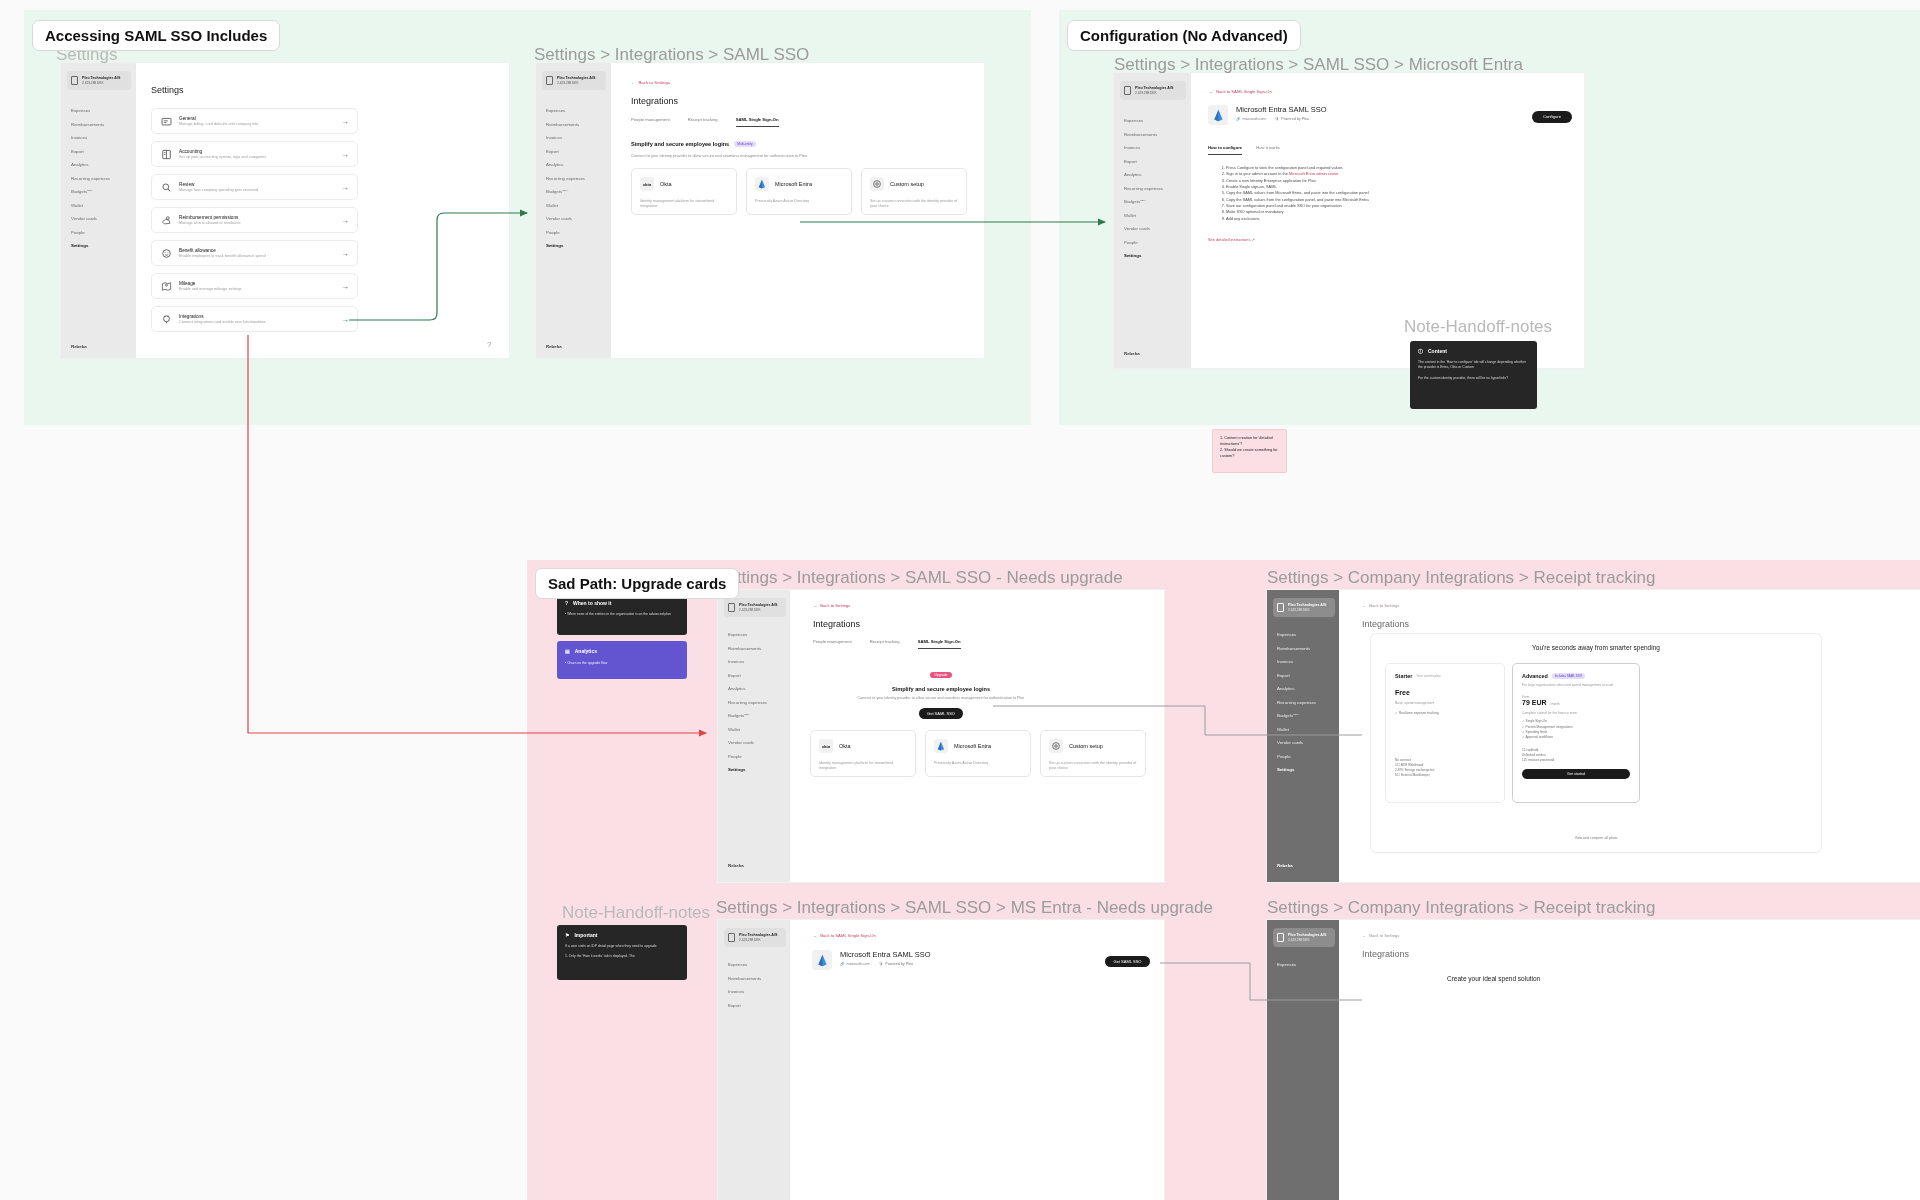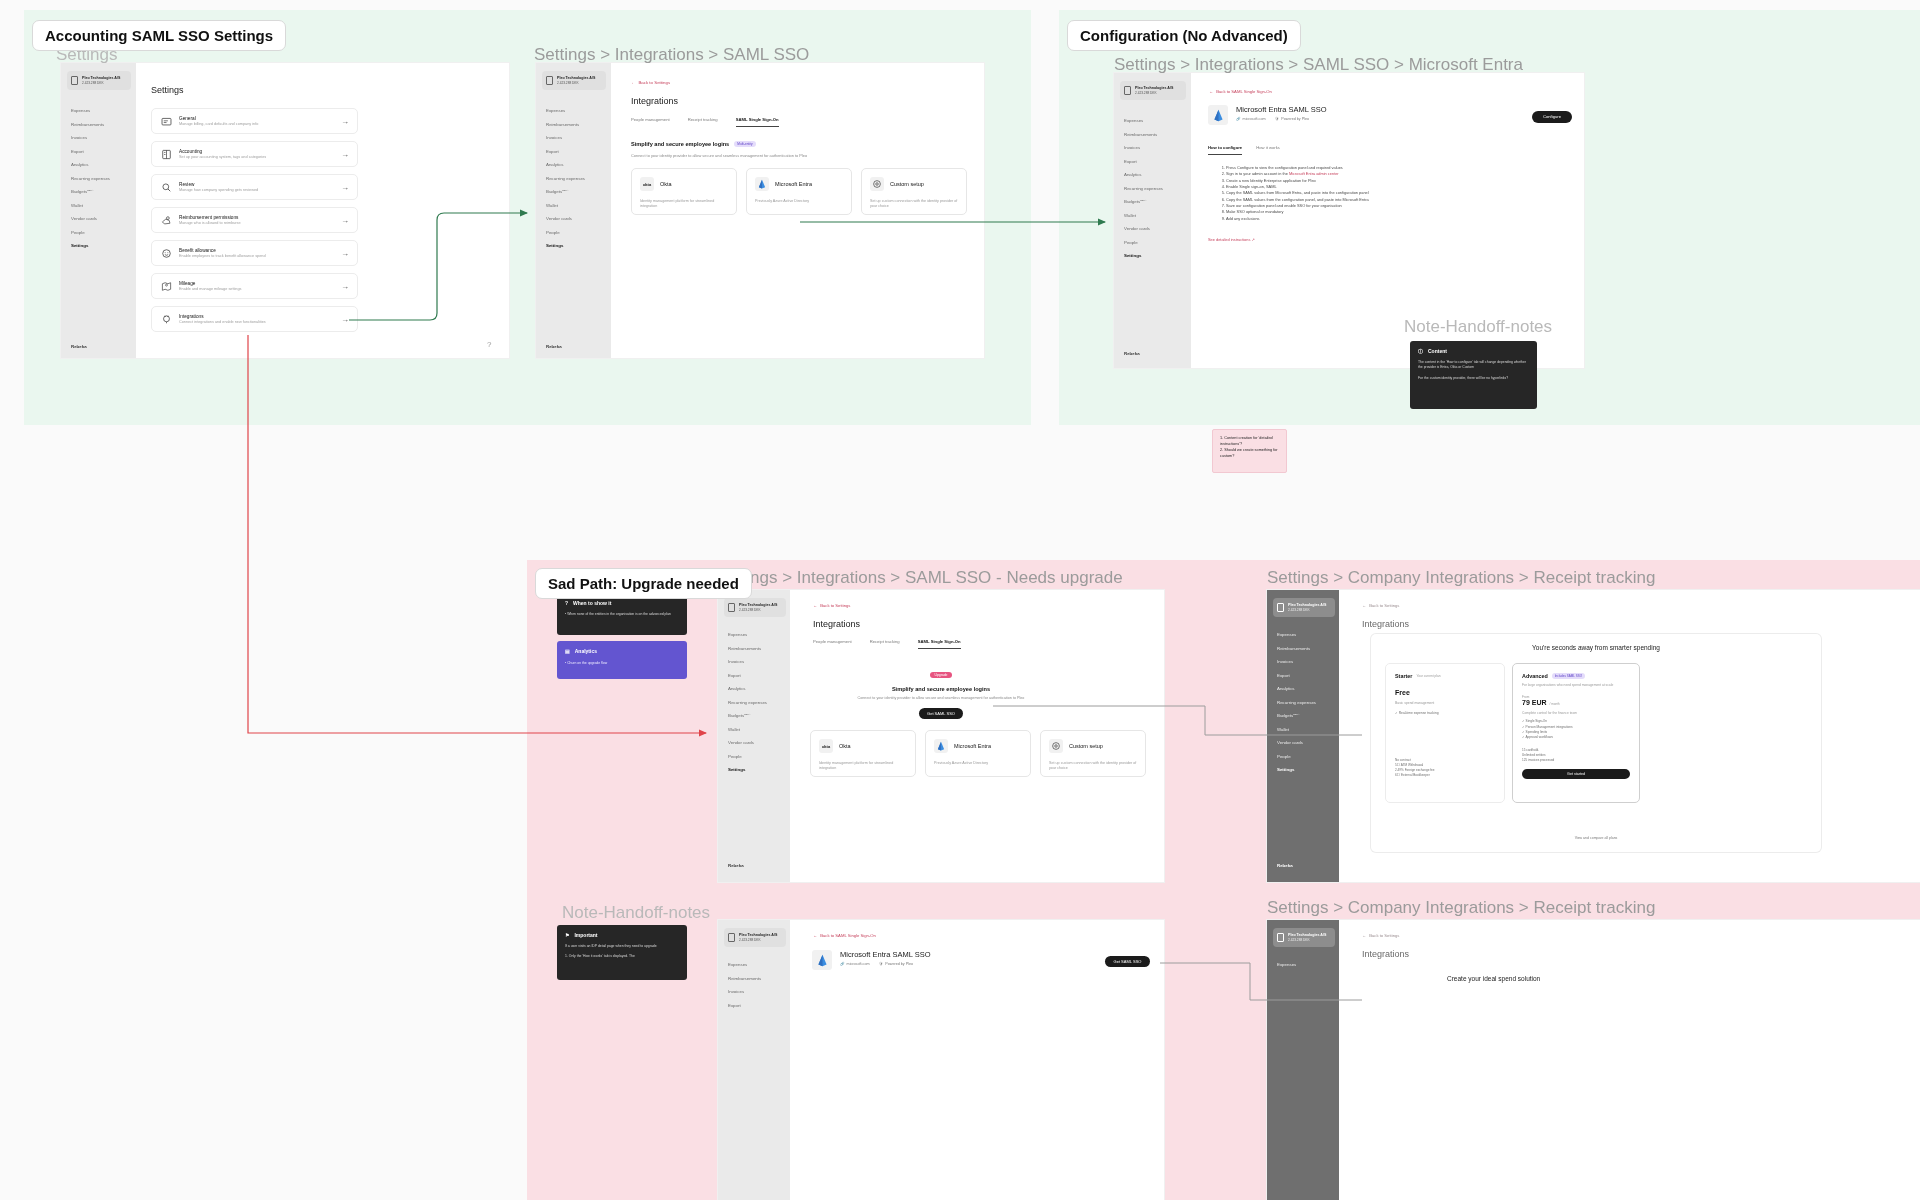--- a/index.html
+++ b/index.html
@@ -94,21 +94,21 @@
   .compare{ color:#7a7a7a; text-align:center; }
 </style>
 </head>
 <body>
 
 <div id="board">
 
   <div class="frame green-frame" style="left:24px;top:10px;width:1007px;height:415px;"></div>
   <div class="frame green-frame" style="left:1059px;top:10px;width:861px;height:415px;"></div>
 
-  <div class="pill" style="left:32px;top:20px;">Accounting SAML SSO Settings</div>
+  <div class="pill" style="left:32px;top:20px;">Accessing SAML SSO Includes</div>
   <div class="pill" style="left:1067px;top:20px;">Configuration (No Advanced)</div>
 
   <div class="ghost-label" style="left:56px;top:45px;">Settings</div>
   <div class="crumb" style="left:534px;top:45px;">Settings &gt; Integrations &gt; SAML SSO</div>
   <div class="crumb" style="left:1114px;top:55px;">Settings &gt; Integrations &gt; SAML SSO &gt; Microsoft Entra</div>
 
   <svg class="conn">
     <defs>
       <marker id="ag" markerWidth="7" markerHeight="7" refX="6" refY="3" orient="auto">
         <path d="M0,0 L7,3 L0,6 z" fill="#2f7a4f"></path>
@@ -422,24 +422,25 @@
   </div>
 
   <div class="sticky" style="left:1212px;top:429px;width:75px;height:44px;padding:6px 7px;font-size:3.8px;">
     <div>1. Content creation for 'detailed instructions'?</div>
     <div>2. Should we create something for custom?</div>
   </div>
 
   <div class="frame pink-frame" style="left:527px;top:560px;width:740px;height:640px;"></div>
   <div class="frame pink-frame" style="left:1267px;top:560px;width:653px;height:640px;"></div>
 
-  <div class="pill" style="left:535px;top:568px;">Sad Path: Upgrade needed</div>
+  <div class="pill" style="left:535px;top:568px;">Sad Path: Upgrade cards</div>
 
   <div class="crumb" style="left:716px;top:568px;">Settings &gt; Integrations &gt; SAML SSO - Needs upgrade</div>
   <div class="crumb" style="left:1267px;top:568px;">Settings &gt; Company Integrations &gt; Receipt tracking</div>
+  <div class="crumb" style="left:716px;top:898px;">Settings &gt; Integrations &gt; SAML SSO &gt; MS Entra - Needs upgrade</div>
   <div class="crumb" style="left:1267px;top:898px;">Settings &gt; Company Integrations &gt; Receipt tracking</div>
 
   <div class="note" style="left:557px;top:593px;width:130px;height:42px;padding:7px 8px;">
     <div class="note-h" style="font-size:5px;">
       <span>?</span>
       <span>When to show it</span>
     </div>
     <div class="note-b" style="font-size:3.4px;margin-top:6px;">
       • <span>When none of the entities in the organisation is on the advanced plan</span>
     </div>

